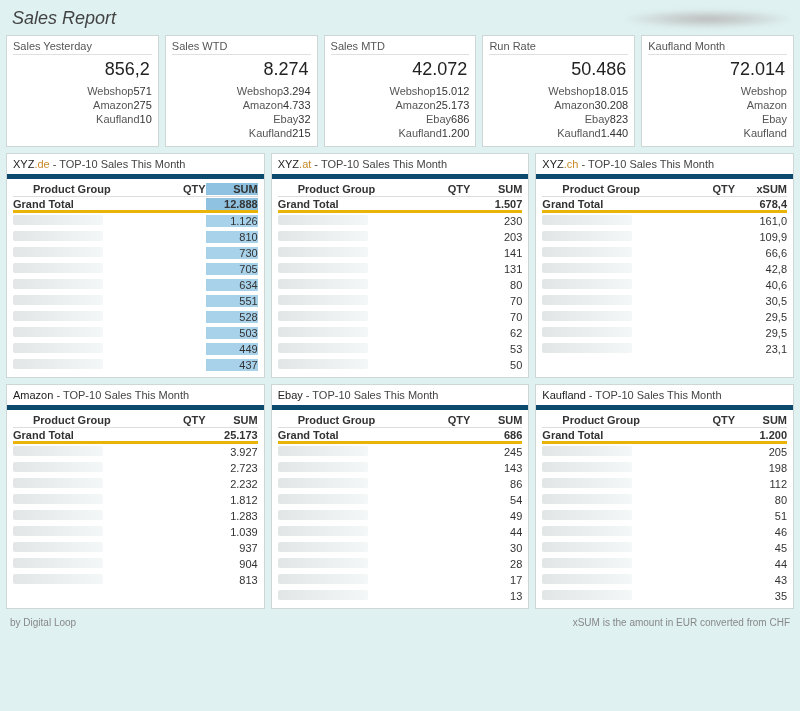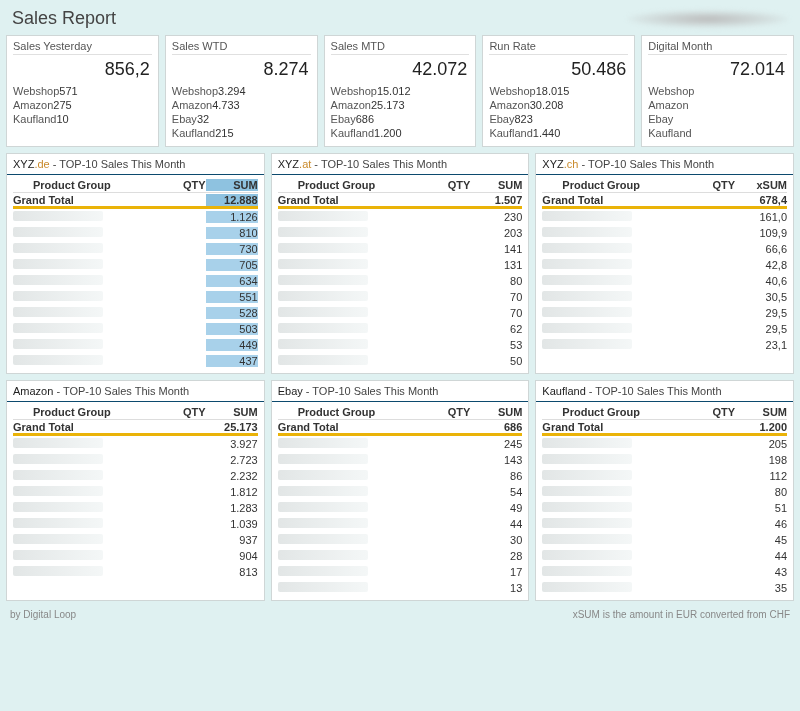--- a/index.html
+++ b/index.html
@@ -1,34 +1,34 @@
 <!DOCTYPE html>
 <html><head>
 <meta charset="utf-8">
 <style>
   * { box-sizing: border-box; margin: 0; padding: 0; }
   html, body { width: 800px; height: 711px; font-family: Arial, Helvetica, sans-serif; font-size: 11px; color: #333; }
   body { background: #dff1f1; }
 
-  .header { padding: 8px 12px 6px 12px; display: flex; align-items: center; justify-content: space-between; }
+  .header { padding: 8px 12px 6px 12px; display: flex; align-items: center; justify-content: space-between; font-style: italic; }
   .header h1 { font-size: 18px; font-weight: normal; color: #444; }
   .header .smudge { width: 160px; height: 18px; background: radial-gradient(ellipse at center, #bbb 0%, #dff1f1 80%); filter: blur(2px); border-radius: 50%; }
 
   .kpi-row { display: flex; gap: 6px; padding: 0 6px 6px 6px; }
   .kpi { flex: 1; background: #fff; border: 1px solid #cfd6d6; padding: 4px 6px 6px 6px; }
   .kpi-title { font-size: 11px; color: #555; border-bottom: 1px solid #e0e0e0; padding-bottom: 2px; margin-bottom: 2px; }
   .kpi-value { font-size: 18px; text-align: right; color: #222; padding: 2px 2px 4px 0; }
   .kpi-lines { font-size: 11px; }
-  .kpi-line { display: flex; justify-content: flex-start; padding: 1px 0; }
+  .kpi-line { display: flex; justify-content: flex-end; padding: 1px 0; }
   .kpi-line span:first-child { color: #555; }
   .kpi-line span:last-child { color: #333; }
 
   .tables-row { display: flex; gap: 6px; padding: 0 6px 6px 6px; }
   .tbl { flex: 1; background: #fff; border: 1px solid #cfd6d6; }
-  .tbl-title { font-size: 11px; padding: 4px 6px; color: #444; border-bottom: 1px solid #0c4a6e; }
+  .tbl-title { font-size: 11px; padding: 4px 6px; color: #444; border-bottom: 5px solid #0c4a6e; }
   .tbl-title b { color: #222; font-weight: normal; }
   .tbl-body { padding: 2px 6px 4px 6px; }
   .thead, .trow { display: flex; align-items: center; height: 16px; }
   .thead { font-weight: bold; border-bottom: 1px solid #ddd; padding-left: 20px; }
   .tfoot { font-weight: bold; border-bottom: 3px solid #eab308; }
   .col-pg { flex: 1 1 auto; text-align: left; overflow: hidden; }
   .col-qty { width: 52px; text-align: right; }
   .col-sum { width: 52px; text-align: right; }
   .blur-label { display:inline-block; height:10px; width:90px; background:linear-gradient(90deg,#e2e6e6,#f4f7f7); border-radius:2px; filter: blur(0.5px); }
   .hl .col-sum { background: #a8d1ea; }
@@ -123,21 +123,21 @@
       <span>Ebay</span>
       <span>823</span>
     </div>
         <div class="kpi-line">
       <span>Kaufland</span>
       <span>1.440</span>
     </div>
       </div>
     </div>
     <div class="kpi">
-    <div class="kpi-title">Digital Month</div>
+    <div class="kpi-title">Kaufland Month</div>
     <div class="kpi-value">72.014</div>
     <div class="kpi-lines">
         <div class="kpi-line">
       <span>Webshop</span>
       <span></span>
     </div>
         <div class="kpi-line">
       <span>Amazon</span>
       <span></span>
     </div>

